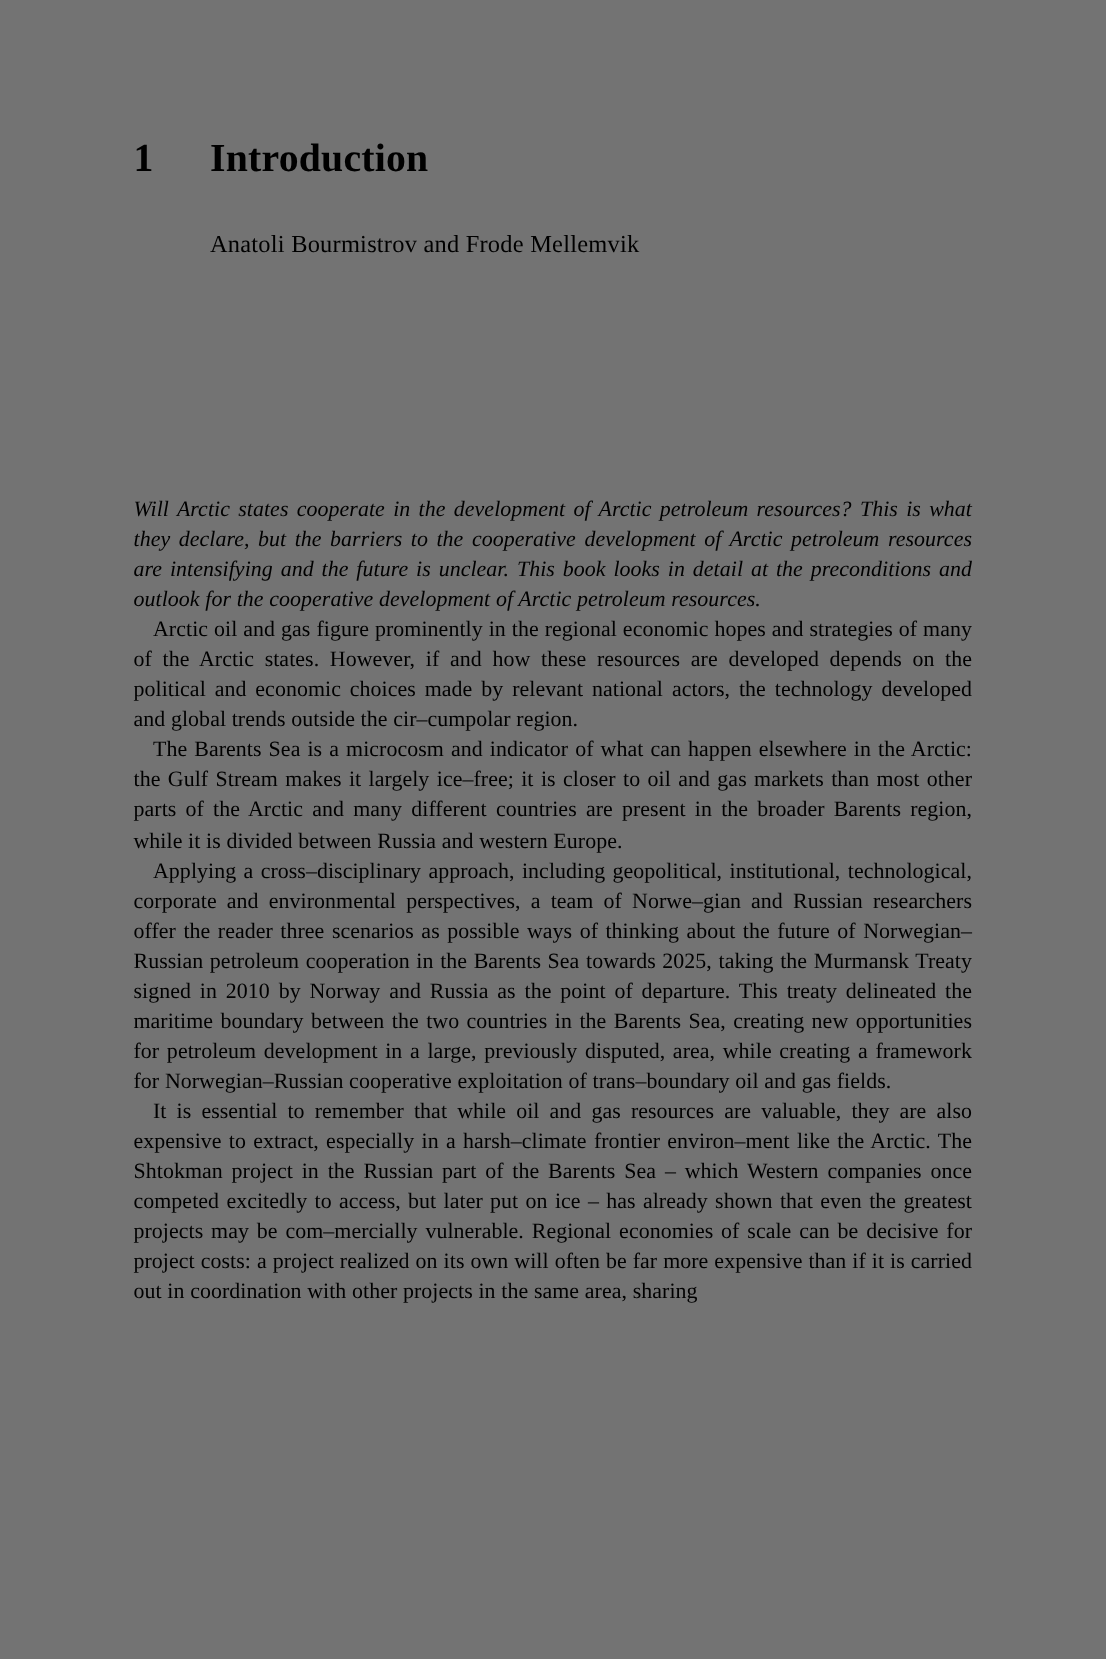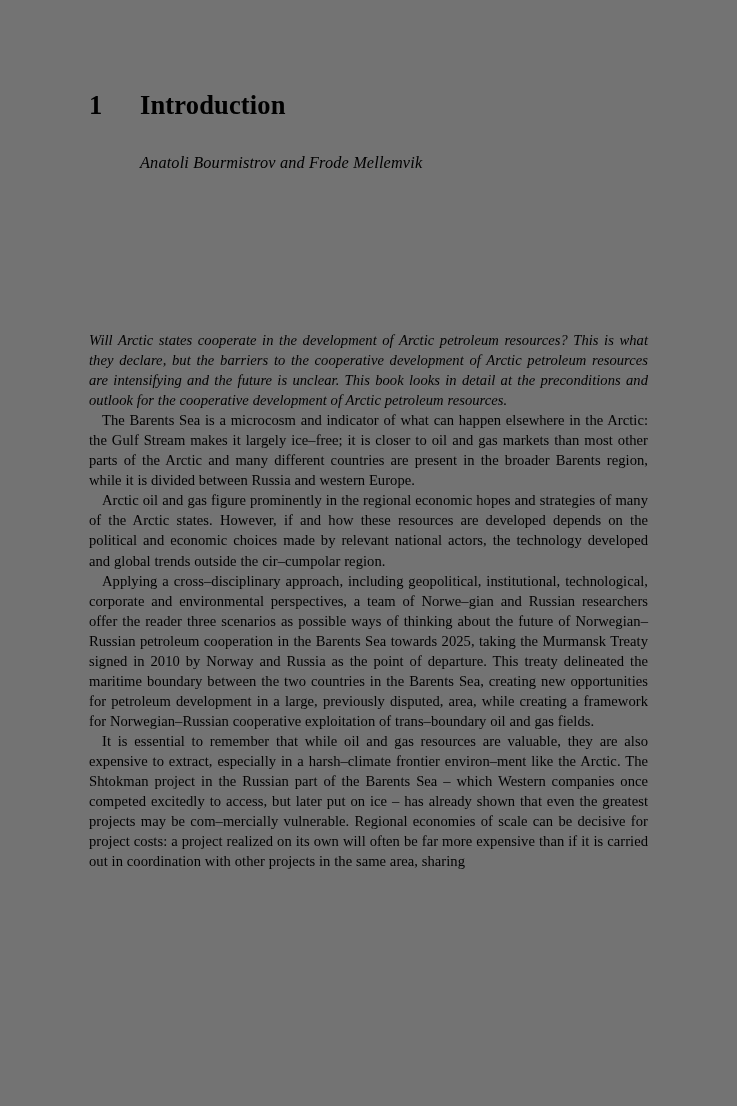--- a/index.html
+++ b/index.html
@@ -50,21 +50,20 @@
     letter-spacing: 0.15px;
     vertical-align: baseline;
   }
 
   
   .authors {
     position: absolute;
     left: 140px;
     top: 152px;
     font-size: 16.3px;
-    font-style: italic;
     line-height: 22px;
     letter-spacing: 0.15px;
     white-space: nowrap;
   }
 
   
   .body-text {
     position: absolute;
     left: 89px;
     top: 330px;
@@ -98,19 +97,19 @@
 <div class="page">
 
   <div class="chapter-head">
     <span class="chapter-number">1</span><span class="chapter-title">Introduction</span>
   </div>
 
   <div class="authors">Anatoli Bourmistrov and Frode Mellemvik</div>
 
   <div class="body-text">
     <p class="first">Will Arctic states cooperate in the development of Arctic petroleum resources? This is what they declare, but the barriers to the cooperative development of Arctic petroleum resources are intensifying and the future is unclear. This book looks in detail at the preconditions and outlook for the cooperative development of Arctic petroleum resources.</p>
+    <p class="indent">Arctic oil and gas figure prominently in the regional economic hopes and strategies of many of the Arctic states. However, if and how these resources are developed depends on the political and economic choices made by relevant national actors, the technology developed and global trends outside the cir–cumpolar region.</p>
     <p class="indent">The Barents Sea is a microcosm and indicator of what can happen elsewhere in the Arctic: the Gulf Stream makes it largely ice–free; it is closer to oil and gas markets than most other parts of the Arctic and many different countries are present in the broader Barents region, while it is divided between Russia and western Europe.</p>
-    <p class="indent">Arctic oil and gas figure prominently in the regional economic hopes and strategies of many of the Arctic states. However, if and how these resources are developed depends on the political and economic choices made by relevant national actors, the technology developed and global trends outside the cir–cumpolar region.</p>
     <p class="indent">Applying a cross–disciplinary approach, including geopolitical, institutional, technological, corporate and environmental perspectives, a team of Norwe–gian and Russian researchers offer the reader three scenarios as possible ways of thinking about the future of Norwegian–Russian petroleum cooperation in the Barents Sea towards 2025, taking the Murmansk Treaty signed in 2010 by Norway and Russia as the point of departure. This treaty delineated the maritime boundary between the two countries in the Barents Sea, creating new opportunities for petroleum development in a large, previously disputed, area, while creating a framework for Norwegian–Russian cooperative exploitation of trans–boundary oil and gas fields.</p>
     <p class="last">It is essential to remember that while oil and gas resources are valuable, they are also expensive to extract, especially in a harsh–climate frontier environ–ment like the Arctic. The Shtokman project in the Russian part of the Barents Sea – which Western companies once competed excitedly to access, but later put on ice – has already shown that even the greatest projects may be com–mercially vulnerable. Regional economies of scale can be decisive for project costs: a project realized on its own will often be far more expensive than if it is carried out in coordination with other projects in the same area, sharing</p>
   </div>
 
 </div>
 
 </body></html>

